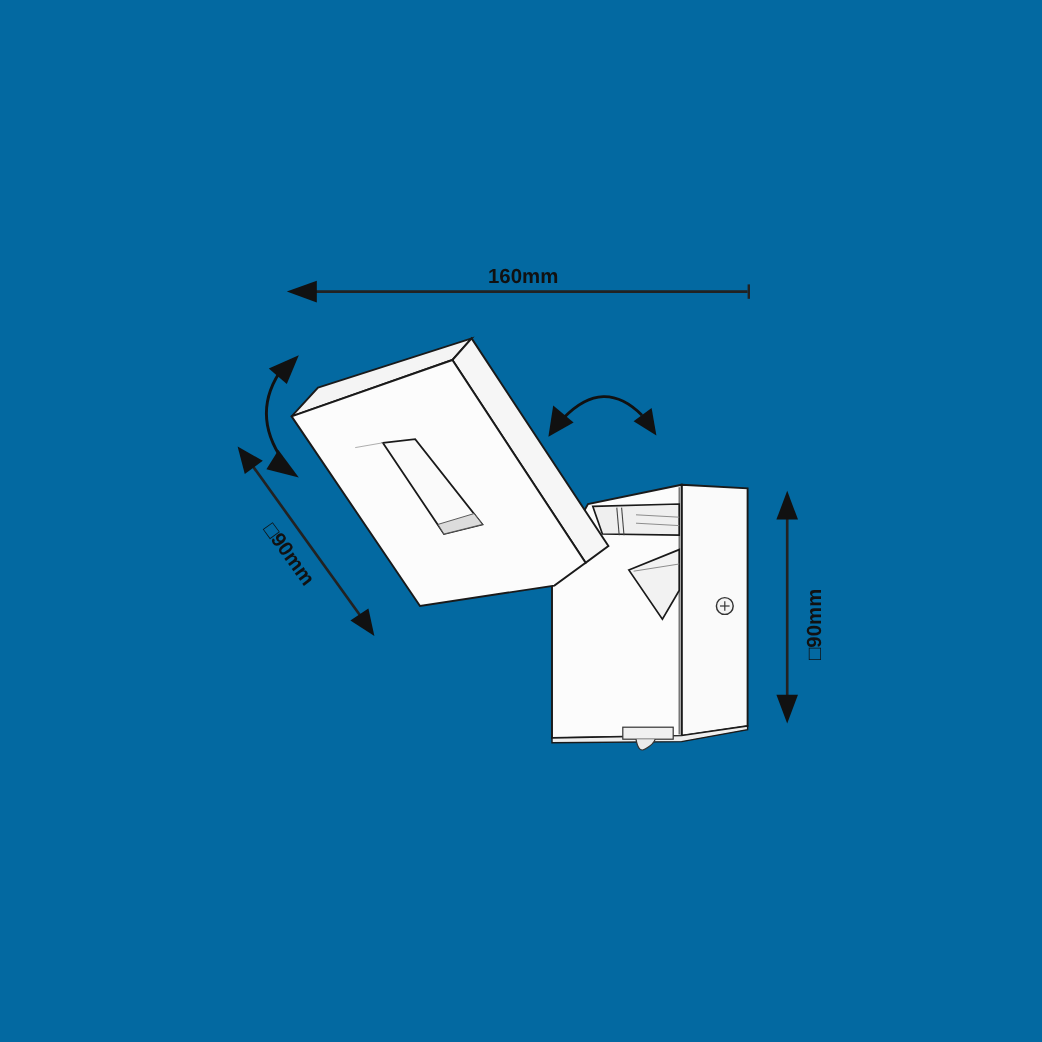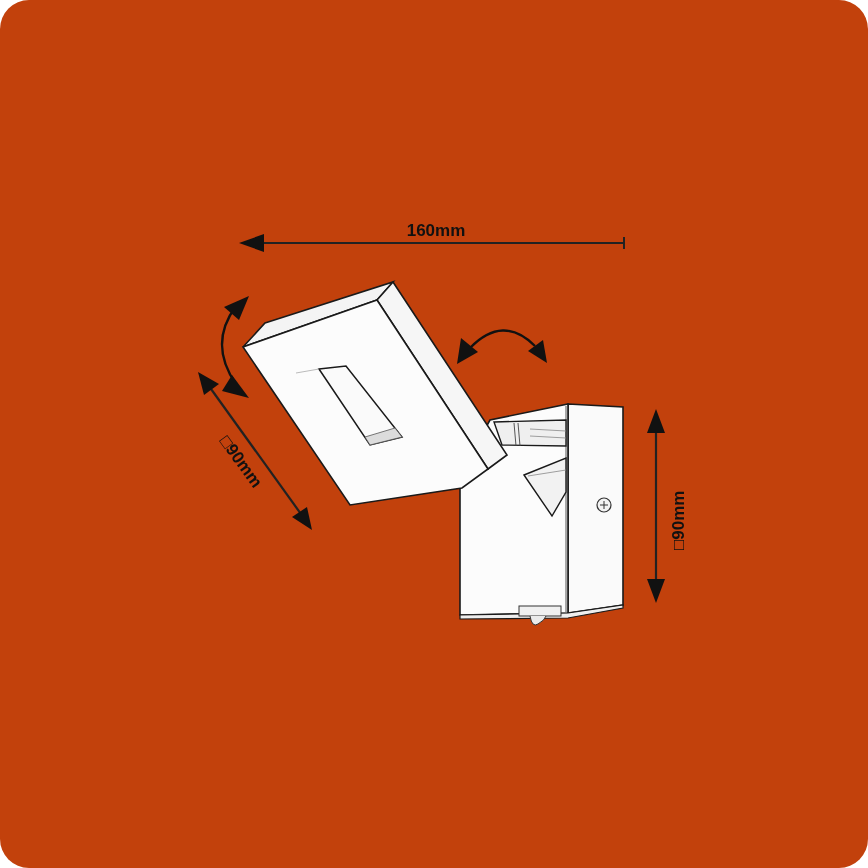--- a/index.html
+++ b/index.html
@@ -1,16 +1,16 @@
 <!DOCTYPE html>
 <html><head>
   <meta charset="utf-8">
   <style>
     html, body { margin: 0; padding: 0; background: #ffffff; }
-    #canvas { position: relative; width: 868px; height: 868px; background: #c2410c; overflow: hidden; border-radius: 29px; }
+    #canvas { position: relative; width: 868px; height: 868px; background: #0369a1; overflow: hidden; }
     svg { position: absolute; left: 0; top: 0; }
     .label { font-family: "Liberation Sans", "DejaVu Sans", sans-serif; font-weight: bold; font-size: 17px; fill: #111111; }
   </style>
 </head>
 <body>
 
 <div id="canvas">
   <svg width="868" height="868" viewBox="0 0 868 868">
     <defs>
       <marker id="arrowEnd" markerWidth="10" markerHeight="10" refX="8" refY="5" orient="auto" markerUnits="userSpaceOnUse">

